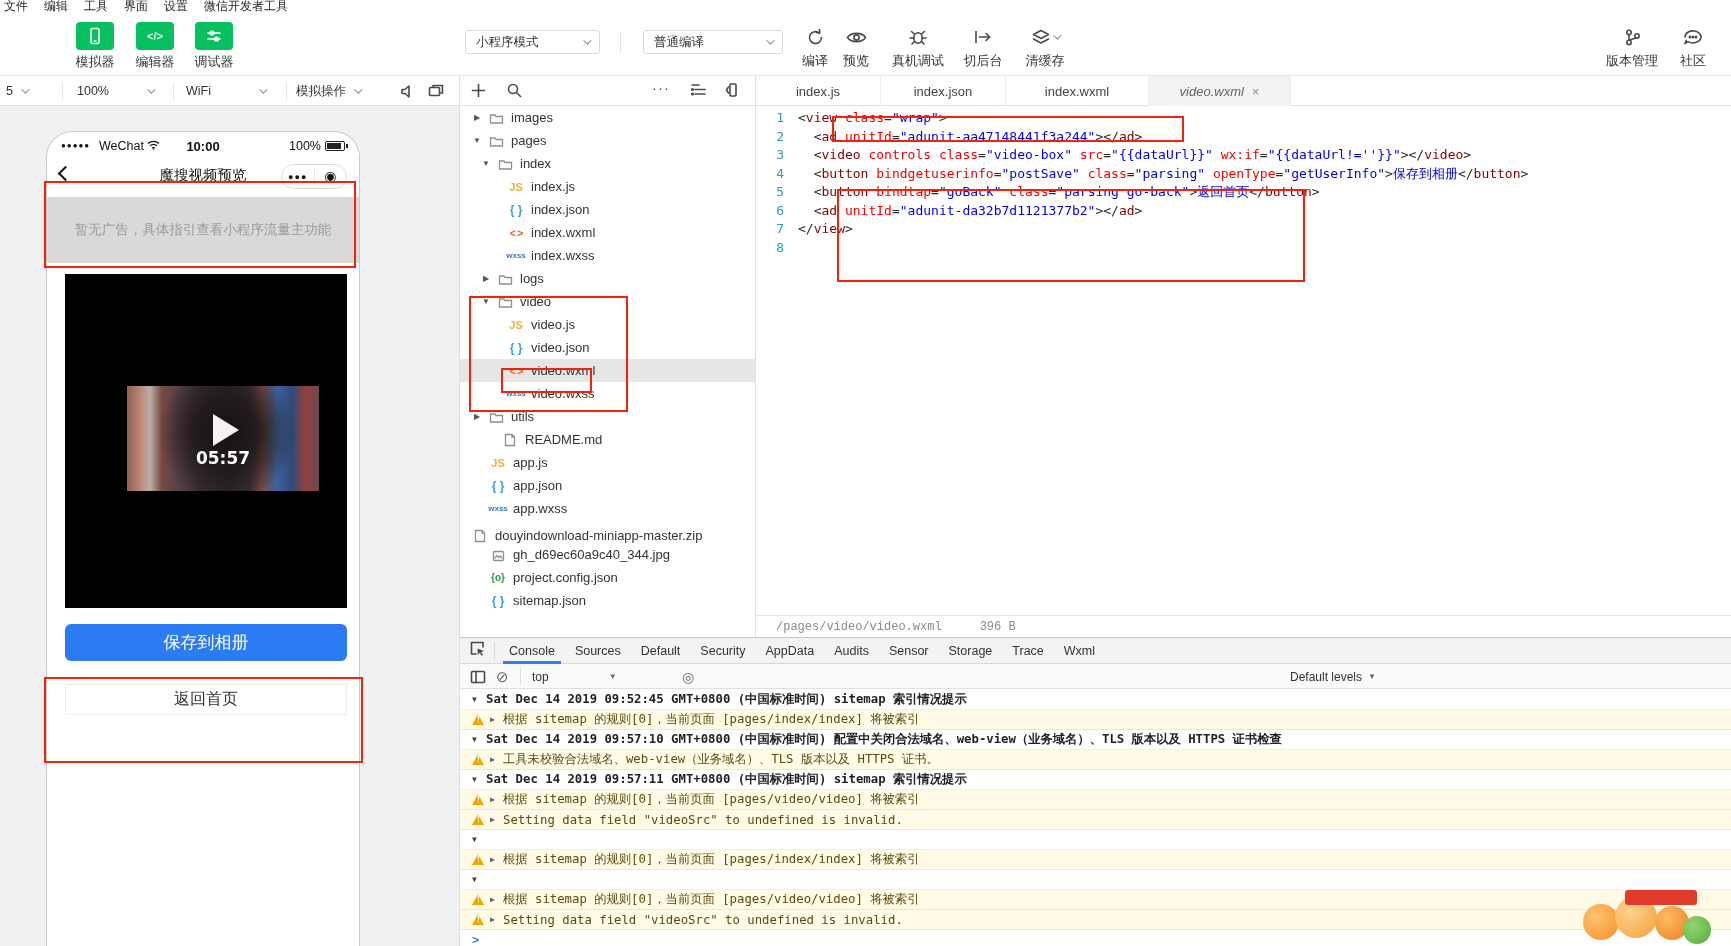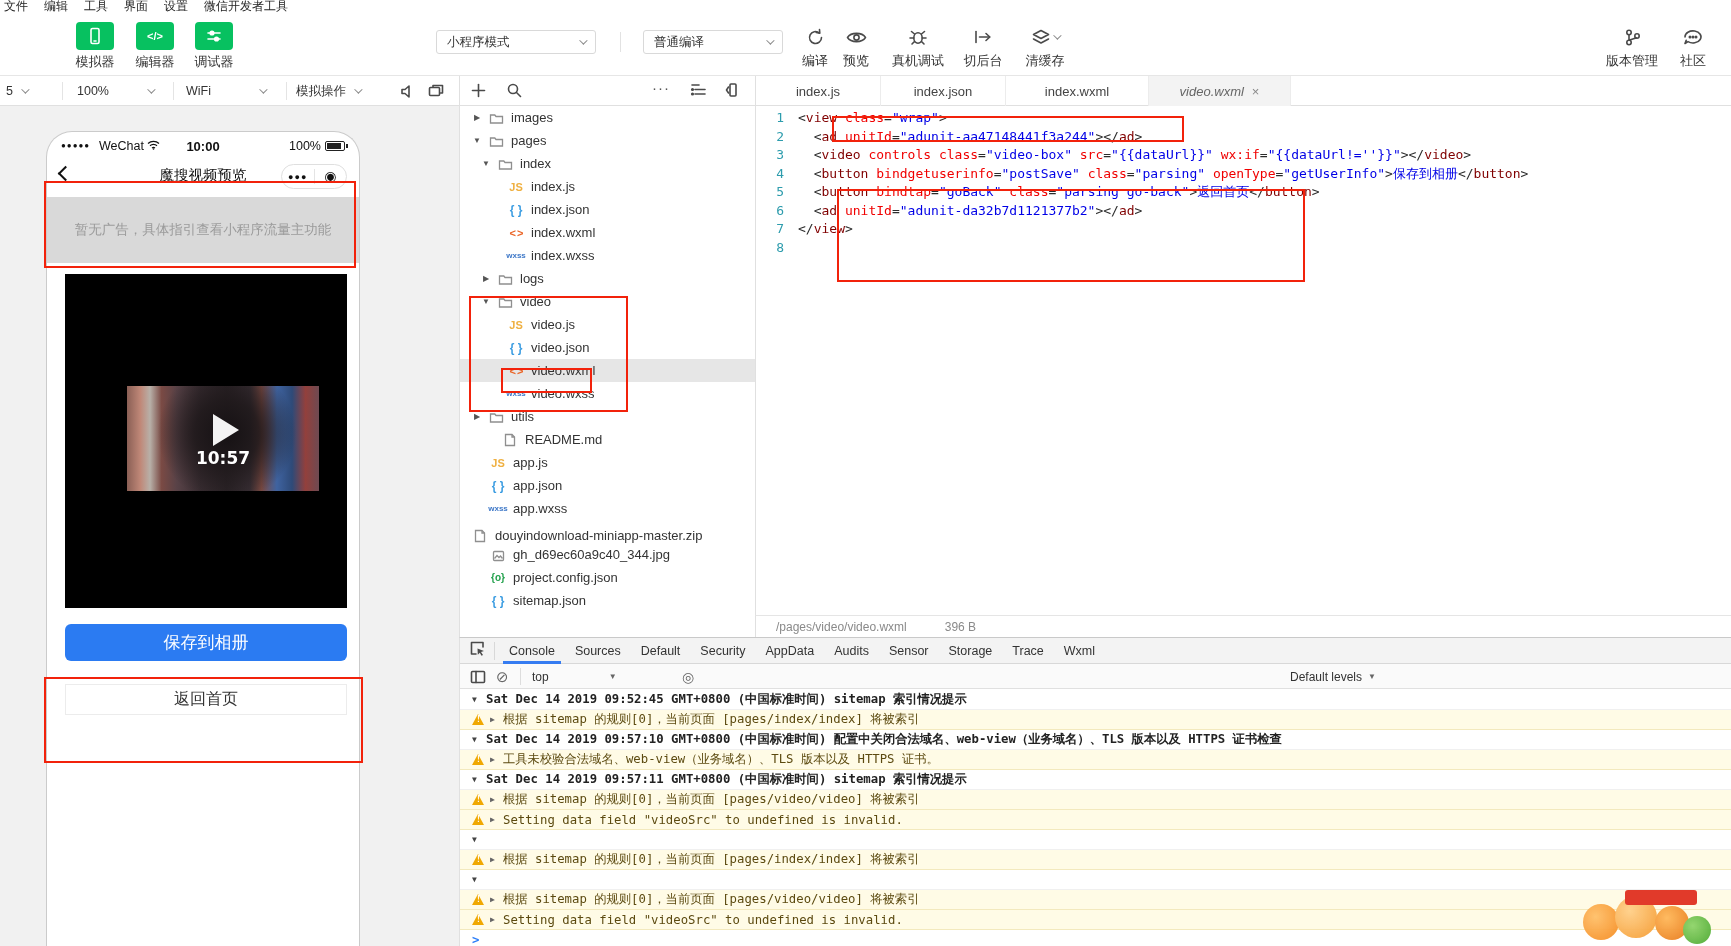--- a/index.html
+++ b/index.html
@@ -75,21 +75,21 @@
 .ficon.wxml { color:#ea6426; font-size:11px; letter-spacing:-1px; }
 .ficon.wxss { color:#3e78c8; font-size:8px; }
 .ficon.config { color:#21a04b; font-size:10px; }
 svg.fsvg { stroke:#8f8f8f; fill:none; stroke-width:1.3; vertical-align:middle; }
 
 
 .editor { position:absolute; left:755px; top:106px; width:976px; height:509px; background:#fff; border-left:1px solid #e0e0e0; font-family:"DejaVu Sans Mono",monospace; font-size:13px; padding-top:3px; overflow:hidden; }
 .code-line { height:18.5px; line-height:18.5px; white-space:pre; display:flex; }
 .code-line .ln { width:42px; text-align:right; padding-right:14px; color:#2d9cad; flex:none; }
 .tk-p { color:#2b2b2b; } .tk-t { color:#800000; } .tk-a { color:#f00000; } .tk-v { color:#0000e6; } .tk-x { color:#0000e6; }
-.edstatus { position:absolute; left:755px; top:615px; width:976px; height:22px; background:#fff; border-top:1px solid #e5e5e5; border-left:1px solid #e0e0e0; font-size:12px; color:#8a8a8a; display:flex; align-items:center; gap:38px; padding-left:20px; }
+.edstatus { position:absolute; left:755px; top:615px; width:976px; height:22px; background:#fff; border-top:1px solid #e5e5e5; border-left:1px solid #e0e0e0; font-size:12px; color:#8a8a8a; display:flex; align-items:center; gap:38px; padding-left:20px;font-family:Liberation Mono, monospace; }
 
 
 .console { position:absolute; left:459px; top:637px; width:1272px; height:309px; background:#fff; border-top:1px solid #c9c9c9; border-left:1px solid #e0e0e0; }
 .ctabs { position:relative; height:26px; background:#f3f3f3; border-bottom:1px solid #d8d8d8; display:flex; align-items:center; }
 .ctab { padding:0 10px; font-size:12.5px; color:#333; height:26px; line-height:26px; position:relative; }
 .ctab.active::after { content:""; position:absolute; left:4px; right:4px; bottom:0; height:3px; background:#367cf1; }
 .cfilter { position:relative; height:25px; background:#fafafa; border-bottom:1px solid #e0e0e0; font-size:12px; color:#333; }
 .cfilter .fi { position:absolute; top:0; height:25px; display:flex; align-items:center; }
 .filter-input { position:absolute; left:246px; top:3px; width:566px; height:18px; border:1px solid #d0d0d0; border-radius:2px; background:#fff; font-size:12px; padding:0 6px; color:#333; font-family:inherit; }
 .filter-input::placeholder { color:#9a9a9a; }
@@ -145,21 +145,21 @@
         <svg class="tbi" width="16" height="14" viewBox="0 0 16 14" style="stroke:#fff">
             <line x1="2" y1="4" x2="14" y2="4"></line>
             <circle cx="6" cy="4" r="1.8" fill="#fff"></circle>
             <line x1="2" y1="10" x2="14" y2="10"></line>
             <circle cx="10.5" cy="10" r="1.8" fill="#fff"></circle>
           </svg>
       </div>
       <div class="glabel">调试器</div>
     </div>
 
-    <div class="tb-select" style="left:436px;width:160px">
+    <div class="tb-select" style="left:465px;width:135px">
       <span>小程序模式</span>
         <span class="caret"></span>
     </div>
     <div class="vdiv" style="left:620px"></div>
     <div class="tb-select" style="left:643px;width:140px">
       <span>普通编译</span>
         <span class="caret"></span>
     </div>
 
     <div class="icon-act" style="left:793px;width:44px">
@@ -341,21 +341,21 @@
           <span class="cdivider"></span>
           <span class="ccirc">◉</span>
         </span>
       </div>
       <div class="adbanner">
         <span>暂无广告，具体指引查看小程序流量主功能</span>
       </div>
       <div class="videobox">
         <div class="vthumb">
           <div class="playtri"></div>
-          <div class="vdur">10:57</div>
+          <div class="vdur">05:57</div>
         </div>
       </div>
       <div class="savebtn">保存到相册</div>
       <div class="backbtn">返回首页</div>
     </div>
   </div>
 
   <div class="explorer" id="tree">
       <div class="trow" style="padding-left: 12px;">
         <span class="tarrow">▶</span>

